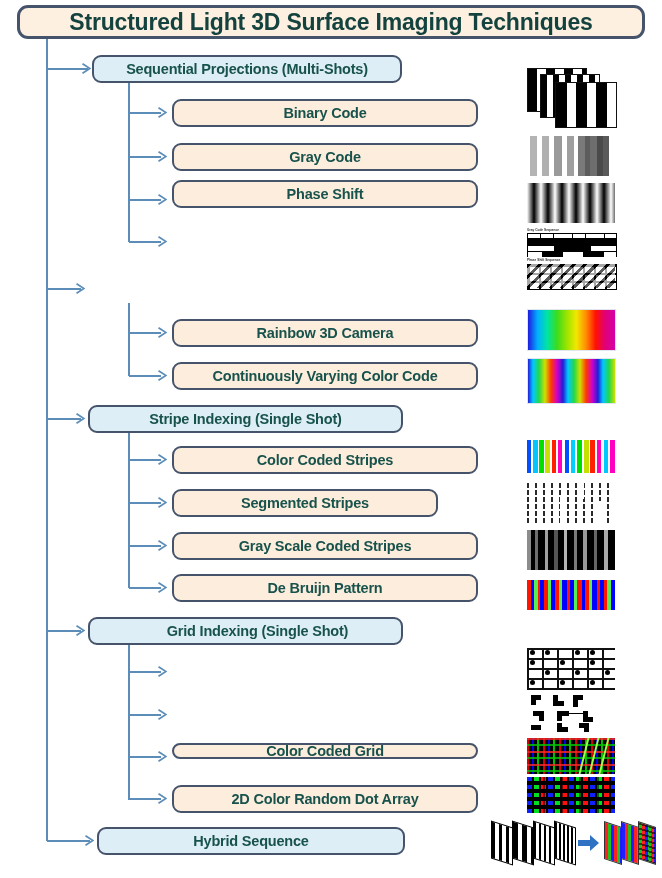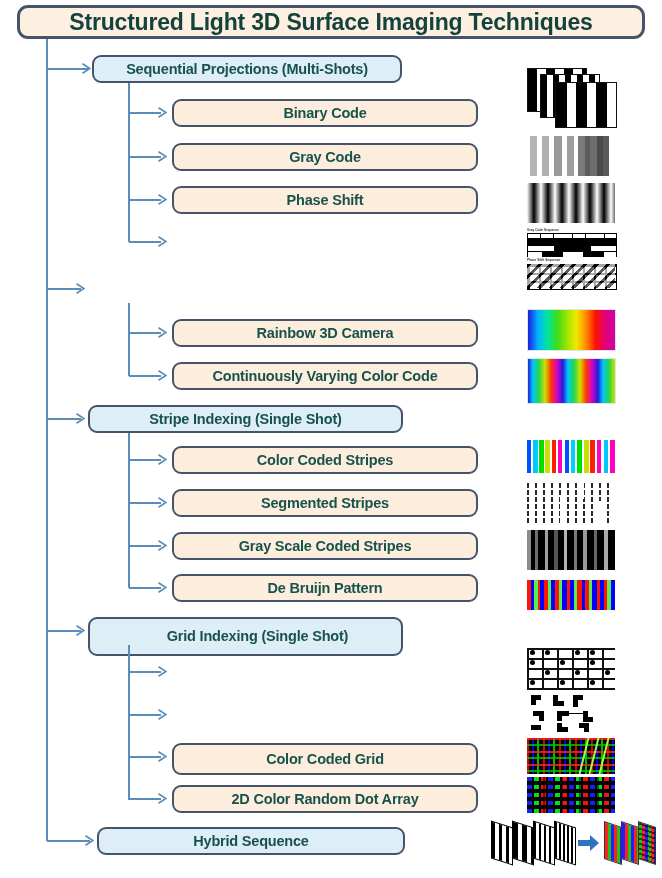--- a/index.html
+++ b/index.html
@@ -79,21 +79,21 @@
   <div class="box lvl2" style="left:172px;top:143px;width:306px;height:28px;">
     <span>Gray Code</span>
   </div>
 
   <div class="ln hl" style="left:129px;top:199px;width:32px;height:2px;"></div>
   <div class="arrow" style="left:158px;top:194px;">
     <svg width="9" height="11" viewBox="0 0 9 11">
         <path d="M0.5 0.7 L8 5.5 L0.5 10.3" fill="none" stroke="#5b8db8" stroke-width="1.7"></path>
       </svg>
   </div>
-  <div class="box lvl2" style="left:172px;top:186px;width:306px;height:28px;">
+  <div class="box lvl2" style="left:172px;top:180px;width:306px;height:28px;">
     <span>Phase Shift</span>
   </div>
 
   <div class="ln hl" style="left:129px;top:241px;width:32px;height:2px;"></div>
   <div class="arrow" style="left:158px;top:236px;">
     <svg width="9" height="11" viewBox="0 0 9 11">
         <path d="M0.5 0.7 L8 5.5 L0.5 10.3" fill="none" stroke="#5b8db8" stroke-width="1.7"></path>
       </svg>
   </div>
 
@@ -147,21 +147,21 @@
   <div class="box lvl2" style="left:172px;top:446px;width:306px;height:28px;">
     <span>Color Coded Stripes</span>
   </div>
 
   <div class="ln hl" style="left:129px;top:502px;width:32px;height:2px;"></div>
   <div class="arrow" style="left:158px;top:497px;">
     <svg width="9" height="11" viewBox="0 0 9 11">
         <path d="M0.5 0.7 L8 5.5 L0.5 10.3" fill="none" stroke="#5b8db8" stroke-width="1.7"></path>
       </svg>
   </div>
-  <div class="box lvl2" style="left:172px;top:489px;width:306px;height:28px;">
+  <div class="box lvl2" style="left:172px;top:489px;width:266px;height:28px;">
     <span>Segmented Stripes</span>
   </div>
 
   <div class="ln hl" style="left:129px;top:545px;width:32px;height:2px;"></div>
   <div class="arrow" style="left:158px;top:540px;">
     <svg width="9" height="11" viewBox="0 0 9 11">
         <path d="M0.5 0.7 L8 5.5 L0.5 10.3" fill="none" stroke="#5b8db8" stroke-width="1.7"></path>
       </svg>
   </div>
   <div class="box lvl2" style="left:172px;top:532px;width:306px;height:28px;">
@@ -177,21 +177,21 @@
   <div class="box lvl2" style="left:172px;top:574px;width:306px;height:28px;">
     <span>De Bruijn Pattern</span>
   </div>
 
   <div class="ln hl" style="left:47px;top:630px;width:34px;height:2px;"></div>
   <div class="arrow" style="left:76px;top:625px;">
     <svg width="9" height="11" viewBox="0 0 9 11">
         <path d="M0.5 0.7 L8 5.5 L0.5 10.3" fill="none" stroke="#5b8db8" stroke-width="1.7"></path>
       </svg>
   </div>
-  <div class="box lvl1" style="left:88px;top:617px;width:315px;height:39px;padding-left:24px;">
+  <div class="box lvl1" style="left:88px;top:617px;width:315px;height:28px;padding-left:24px;">
     <span>Grid Indexing (Single Shot)</span>
   </div>
 
   <div class="ln vl" style="left:128px;top:645px;width:2px;height:155px;"></div>
 
   <div class="ln hl" style="left:129px;top:671px;width:32px;height:2px;"></div>
   <div class="arrow" style="left:158px;top:666px;">
     <svg width="9" height="11" viewBox="0 0 9 11">
         <path d="M0.5 0.7 L8 5.5 L0.5 10.3" fill="none" stroke="#5b8db8" stroke-width="1.7"></path>
       </svg>
@@ -203,21 +203,21 @@
         <path d="M0.5 0.7 L8 5.5 L0.5 10.3" fill="none" stroke="#5b8db8" stroke-width="1.7"></path>
       </svg>
   </div>
 
   <div class="ln hl" style="left:129px;top:756px;width:32px;height:2px;"></div>
   <div class="arrow" style="left:158px;top:751px;">
     <svg width="9" height="11" viewBox="0 0 9 11">
         <path d="M0.5 0.7 L8 5.5 L0.5 10.3" fill="none" stroke="#5b8db8" stroke-width="1.7"></path>
       </svg>
   </div>
-  <div class="box lvl2" style="left:172px;top:743px;width:306px;height:32px;">
+  <div class="box lvl2" style="left:172px;top:743px;width:306px;height:16px;">
     <span>Color Coded Grid</span>
   </div>
 
   <div class="ln hl" style="left:129px;top:798px;width:32px;height:2px;"></div>
   <div class="arrow" style="left:158px;top:793px;">
     <svg width="9" height="11" viewBox="0 0 9 11">
         <path d="M0.5 0.7 L8 5.5 L0.5 10.3" fill="none" stroke="#5b8db8" stroke-width="1.7"></path>
       </svg>
   </div>
   <div class="box lvl2" style="left:172px;top:785px;width:306px;height:28px;">

